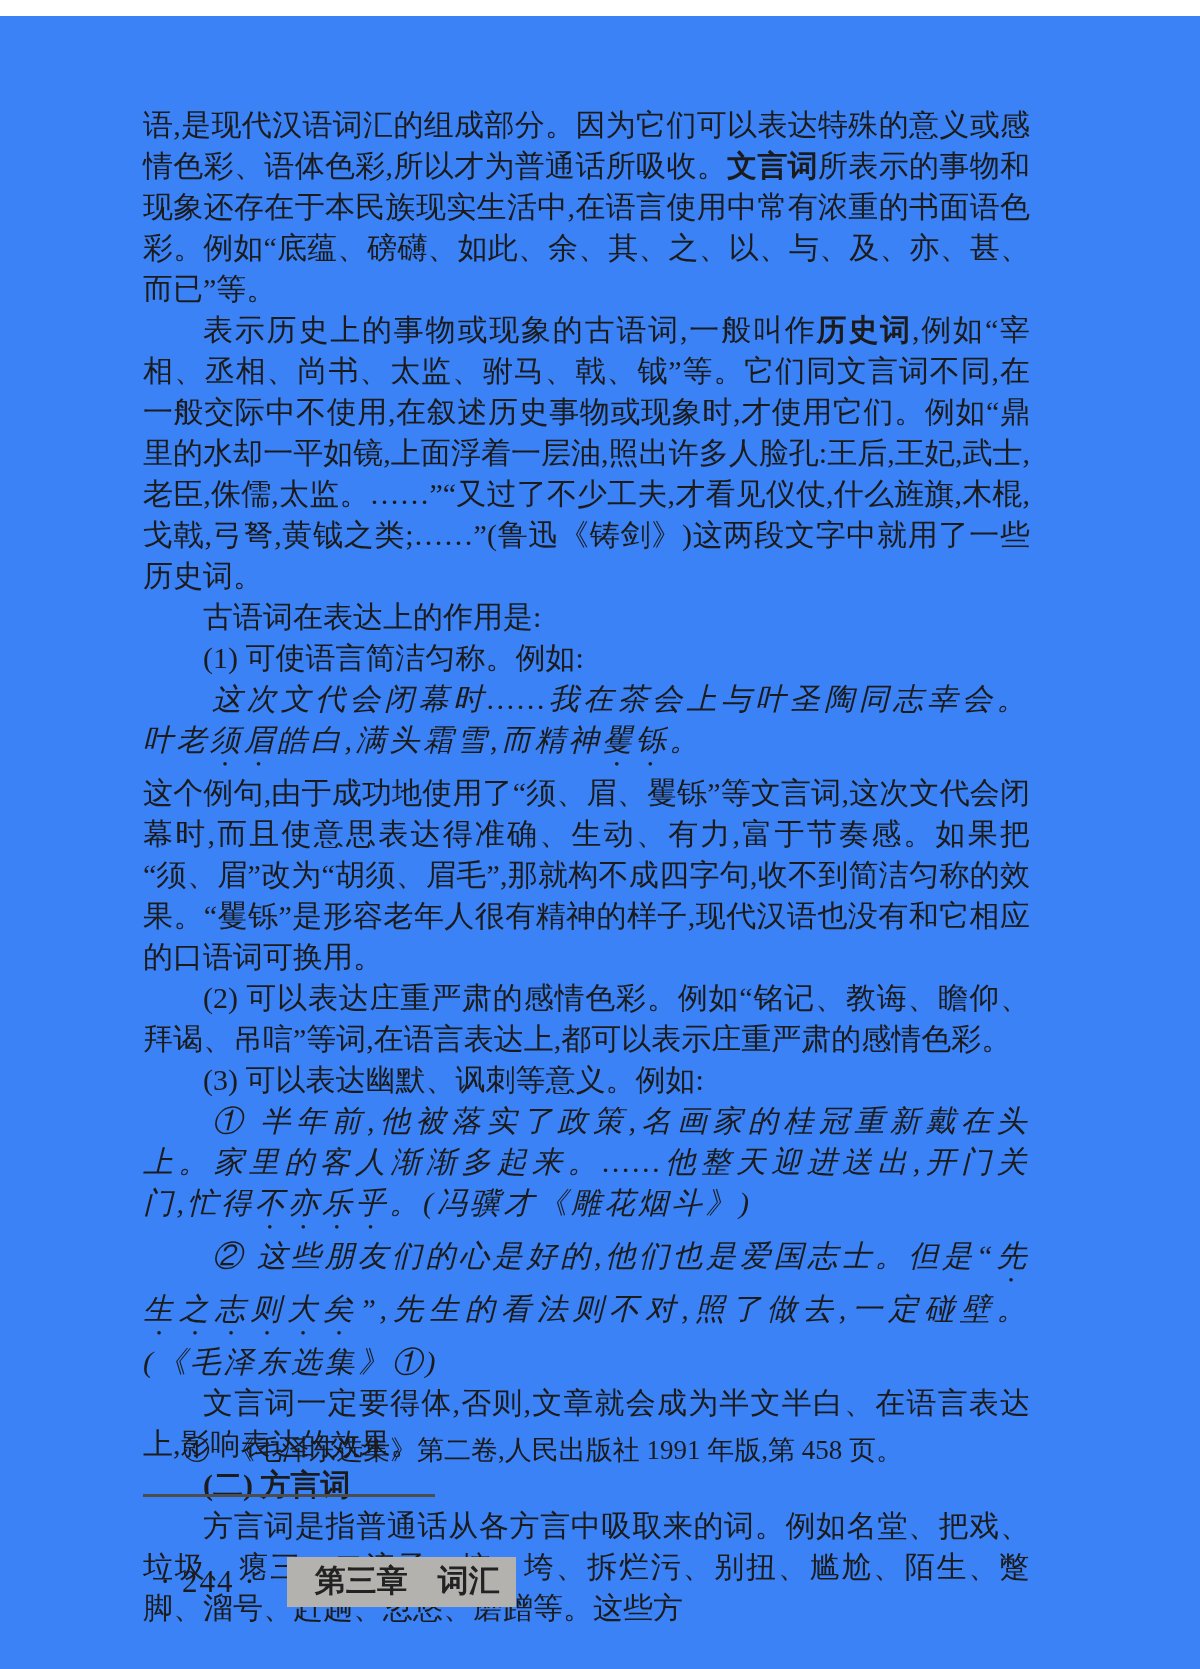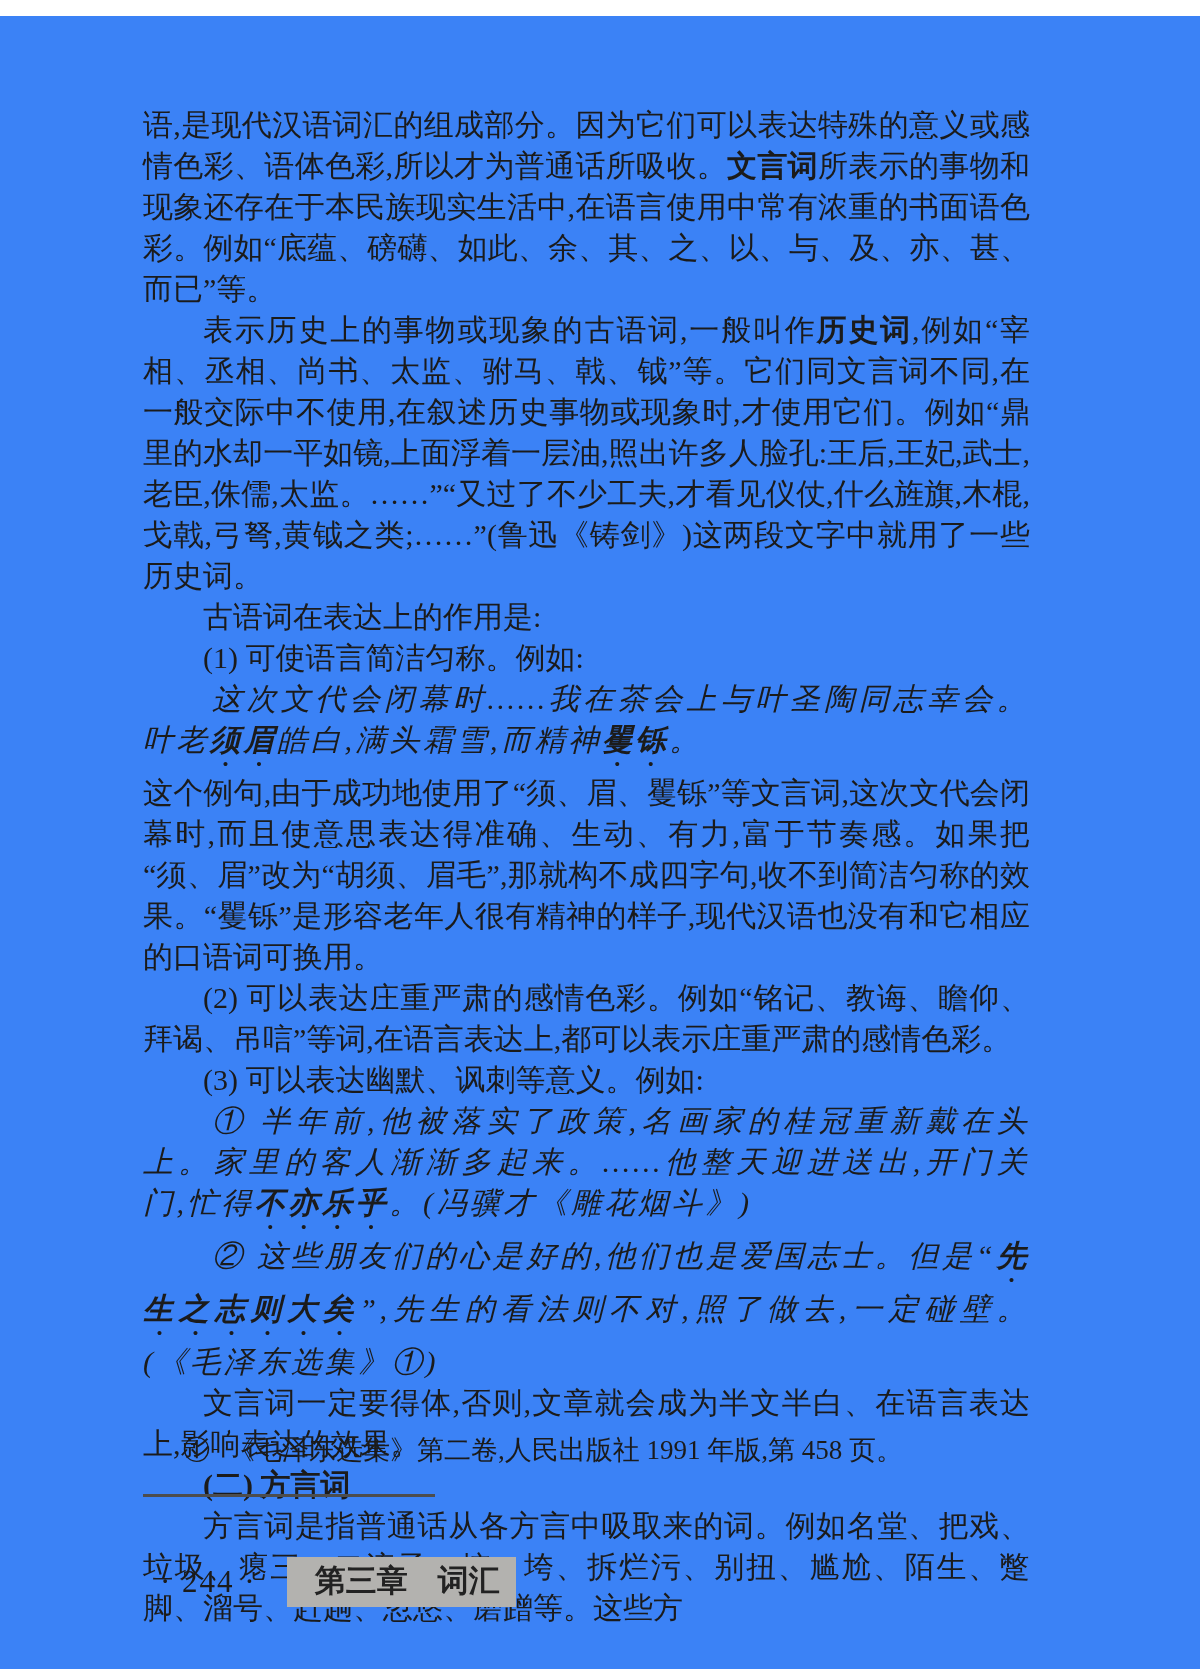--- a/index.html
+++ b/index.html
@@ -31,21 +31,20 @@
     margin-left: 40px;
     text-indent: 2.3em;
     letter-spacing: 0.12em;
   }
   .bold { font-weight: bold; }
   .emph {
     -webkit-text-emphasis: filled dot #1b1b1b;
     -webkit-text-emphasis-position: under;
     text-emphasis: filled dot #1b1b1b;
     text-emphasis-position: under left;
-    font-weight: bold;
   }
   .footnote-rule {
     position: absolute;
     left: 143px;
     top: 1478px;
     width: 292px;
     height: 3px;
     background: #4d4d4d;
   }
   .footnote {

